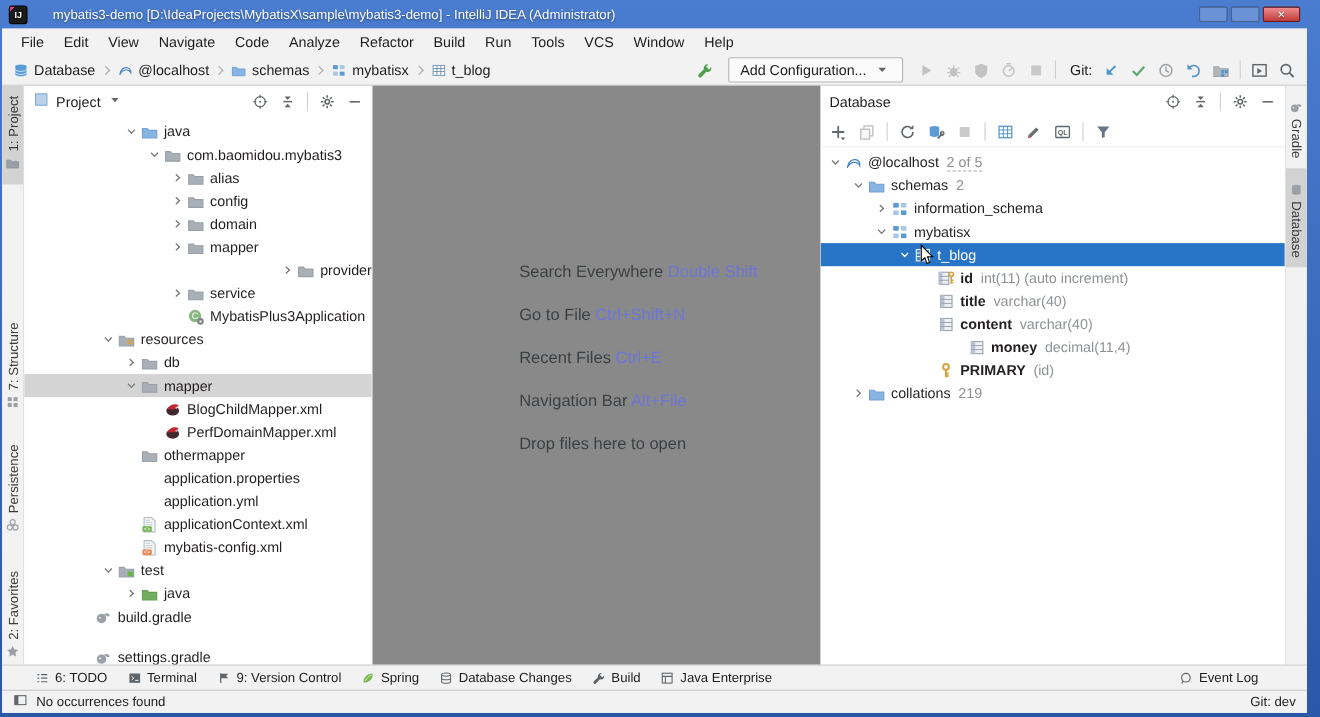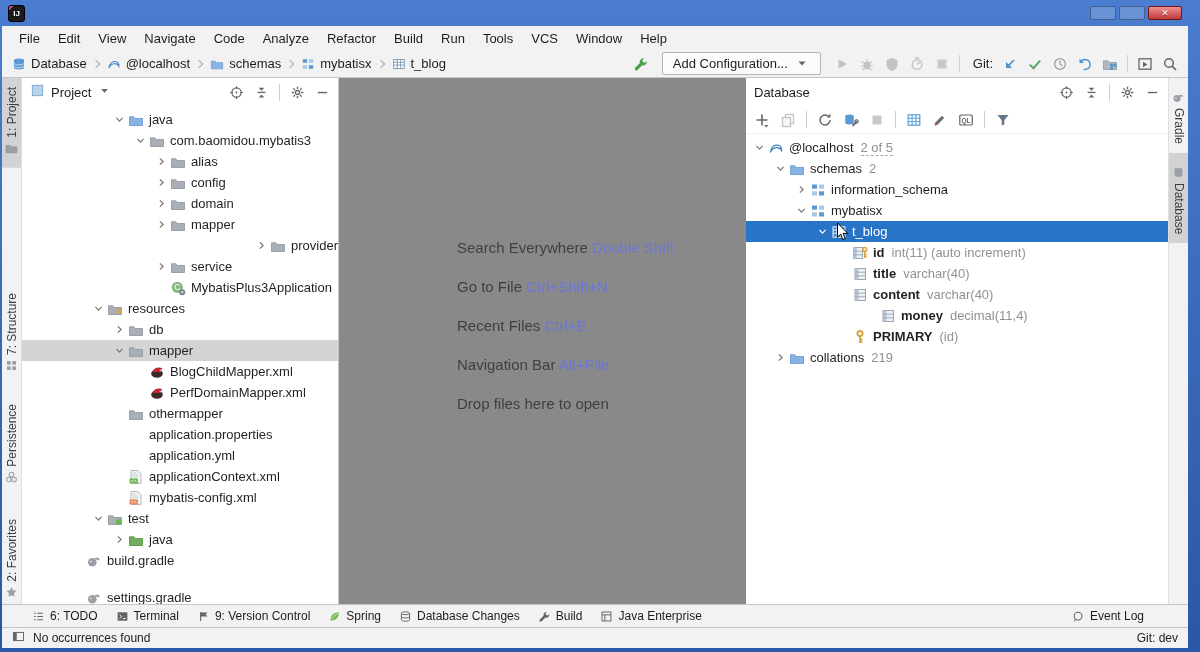--- a/index.html
+++ b/index.html
@@ -48,21 +48,21 @@
   .trow .slot{width:17px;flex:0 0 17px;display:flex;align-items:center;justify-content:center}
   .trow .slot svg{width:13px;height:13px}
   .trow .ficon{width:16px;flex:0 0 16px;height:16px;margin-right:5px}
   .trow .meta{color:#8f9295;margin-left:7px}
   .trow .meta.badge{border-bottom:1px dashed #a8a8a8}
   .sel-gray{background:#d4d4d4}
   .sel-blue{background:#2874c6;color:#fff}
   .bold{font-weight:bold}
   
   .editor{flex:1;background:#898989;position:relative;min-width:0}
-  .shortcuts{position:absolute;left:118px;top:150px;font-size:15px;color:#3d4043;line-height:39px;white-space:nowrap}
+  .shortcuts{position:absolute;left:133px;top:150px;font-size:15px;color:#3d4043;line-height:39px;white-space:nowrap}
   .keys{color:#6b76d8}
   
   .dbpanel{width:422px;flex:0 0 422px;background:#fff;display:flex;flex-direction:column;min-height:0;position:relative}
   .db-toolbar{height:28px;flex:0 0 28px;display:flex;align-items:center;gap:10px;padding:0 8px;border-bottom:1px solid #f0f0f0}
   .db-toolbar svg{width:16px;height:16px}
   .cursor{position:absolute;left:90px;top:144px;z-index:6}
   
   .toolwin-bar{height:23px;flex:0 0 23px;background:#f2f2f2;border-top:1px solid #c6c6c6;display:flex;align-items:center;font-size:12px;color:#1d1d1d;padding:0 14px 0 30px}
   .twitem{display:flex;align-items:center;gap:5px;margin-right:18px}
   .twitem svg{width:13px;height:13px}
@@ -71,20 +71,21 @@
   .statusbar svg{width:13px;height:13px}
   .status-git{margin-left:auto}
   svg text{font-family:"Liberation Sans",sans-serif}
 </style>
 </head>
 <body>
 
 <div class="win">
   <div class="titlebar">
     <div class="logo">IJ</div>
+    <div class="title-text">mybatis3-demo [D:\IdeaProjects\MybatisX\sample\mybatis3-demo] - IntelliJ IDEA (Administrator)</div>
     <div class="winbtns">
       <div class="wbtn"></div>
       <div class="wbtn"></div>
       <div class="wbtn close">✕</div>
     </div>
   </div>
   <div class="client">
     <div class="menubar" id="menubar">
         <span class="menu-item">File</span>
         <span class="menu-item">Edit</span>

